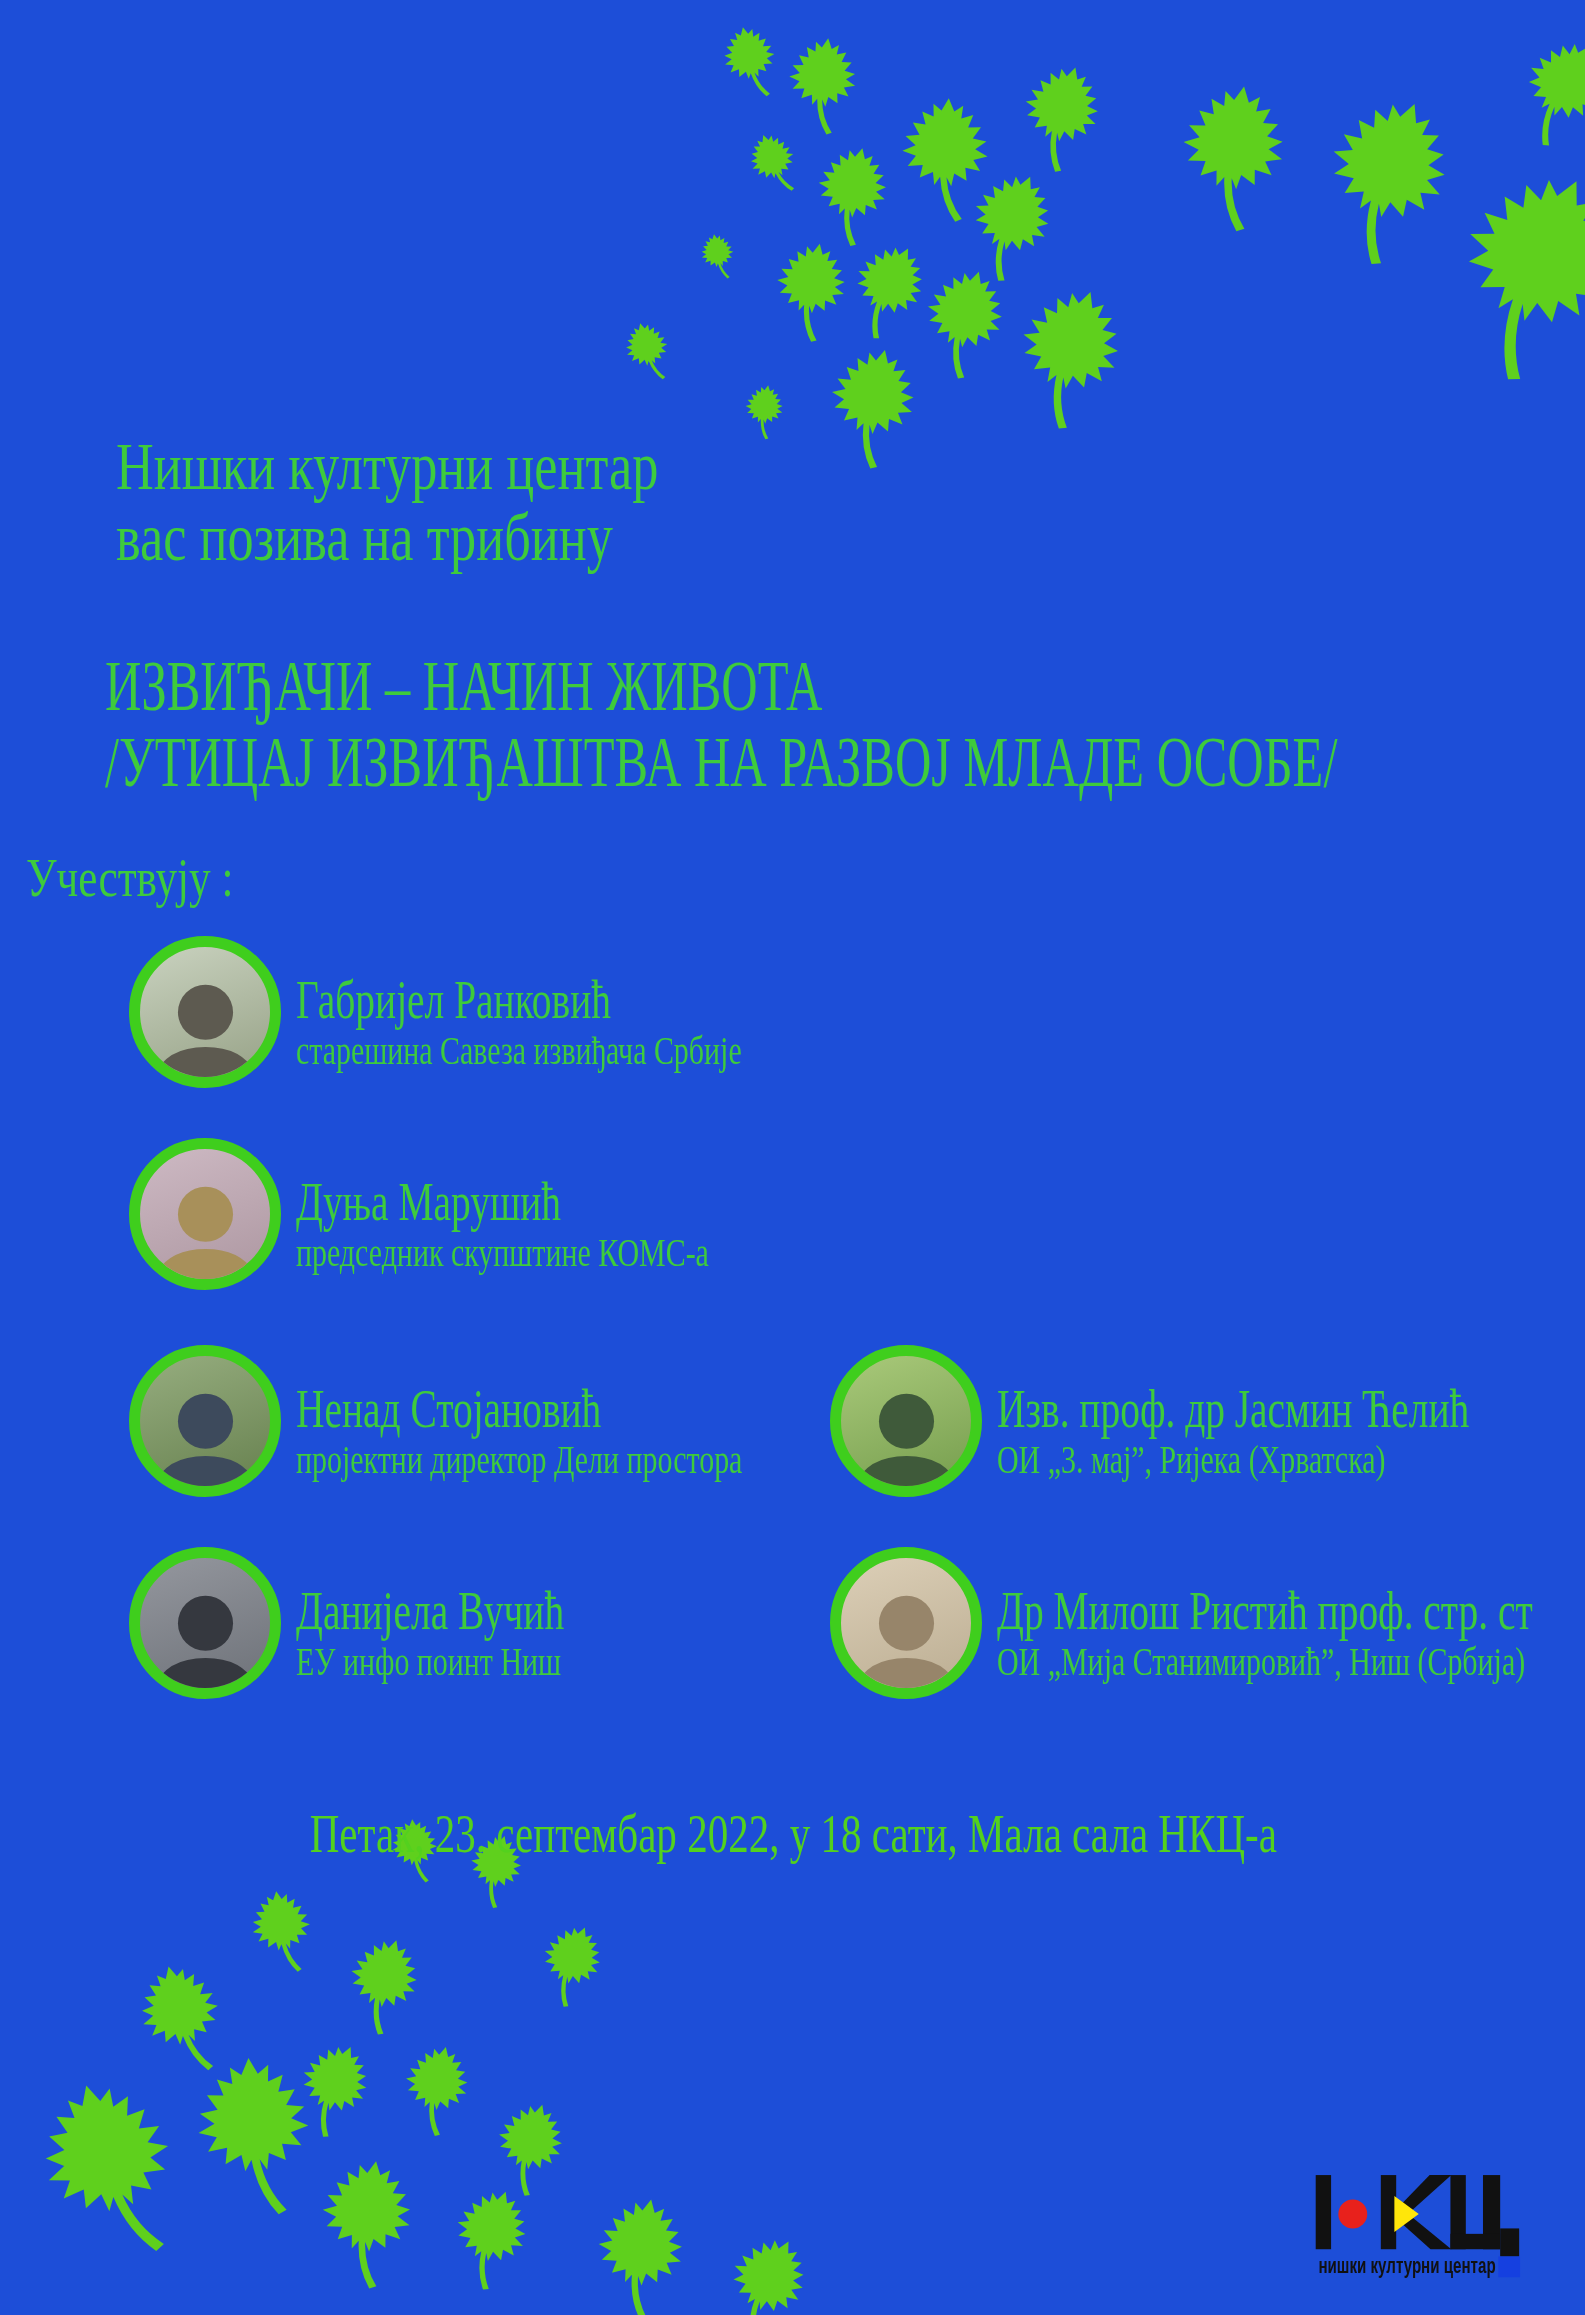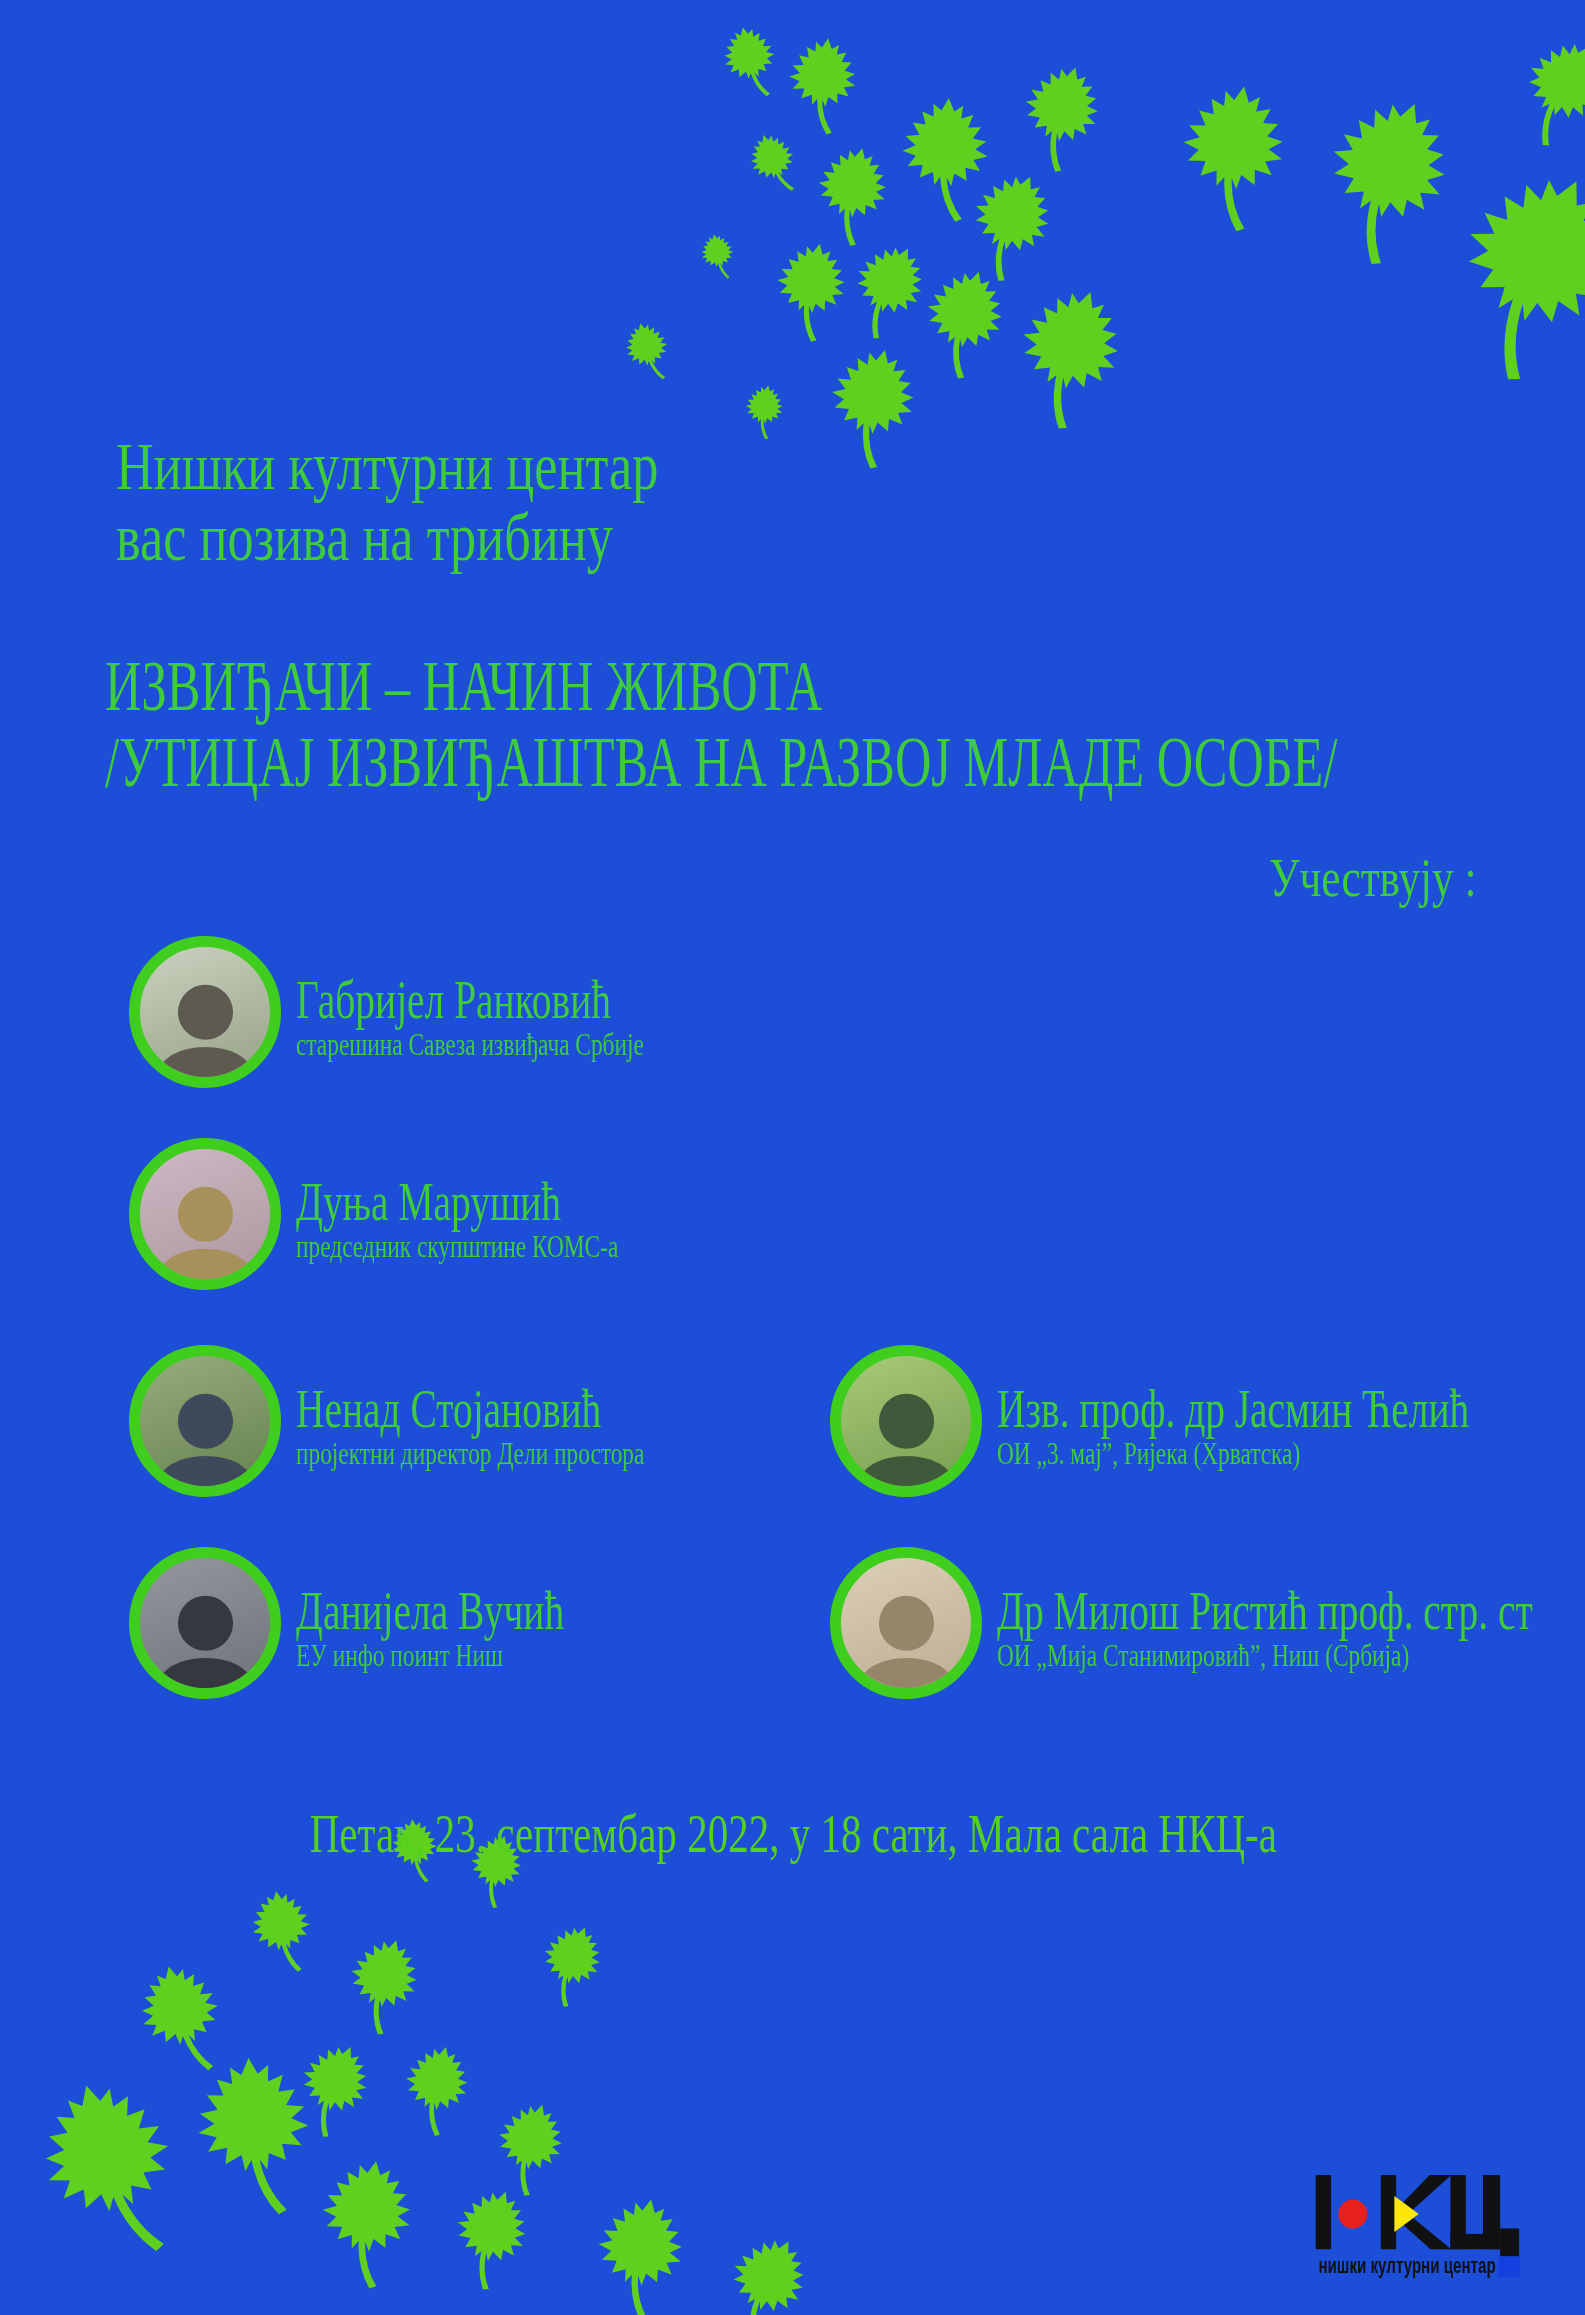--- a/index.html
+++ b/index.html
@@ -17,21 +17,21 @@
     position:absolute;left:116px;top:431px;
     font-size:67px;line-height:71px;color:#3ecb3c;white-space:nowrap;
   }
   .intro .cx{display:inline-block;transform:scaleX(0.78);transform-origin:0 50%;}
   .heading{
     position:absolute;left:105px;top:648px;
     font-size:72px;line-height:76px;color:#3ecb3c;white-space:nowrap;
   }
   .heading .cx{display:inline-block;transform:scaleX(0.70);transform-origin:0 50%;}
   .participate{
-    position:absolute;left:0;top:847px;width:1502px;text-align:right;
+    position:absolute;left:0;top:847px;width:1502px;text-align:left;
     font-size:54px;color:#3ecb3c;
   }
   .participate .cx{display:inline-block;transform:scaleX(0.80);}
   .schedule{
     position:absolute;left:0;top:1803px;width:1586px;text-align:center;
     font-size:54px;color:#53d11e;white-space:nowrap;
   }
   .schedule .cx{display:inline-block;transform:scaleX(0.76);}
   
   .participant{position:absolute;width:706px;height:158px;}
@@ -49,21 +49,21 @@
   .p6 .photo{background:linear-gradient(160deg,#a9c97a, #769e4e);} .p6 .sil{fill:#3f5a3a;}
   .p7 .photo{background:linear-gradient(160deg,#94979e, #6e7279);} .p7 .sil{fill:#35383f;}
   .p8 .photo{background:linear-gradient(160deg,#dccfb7, #bcae93);} .p8 .sil{fill:#97856007;fill:#97856a;}
   .ptext{position:absolute;left:167px;top:0;white-space:nowrap;}
   .pname{
     position:absolute;left:0;top:33px;
     font-size:54px;color:#3ecb3c;
   }
   .prole{
     position:absolute;left:0;top:90px;
-    font-size:32px;color:#3ecb3c;
+    font-size:41px;color:#3ecb3c;
   }
   .pname .cx,.prole .cx{display:inline-block;transform:scaleX(0.73);transform-origin:0 50%;}
   
   .logo{position:absolute;left:1313px;top:2166px;width:217px;height:114px;}
   .logo svg{display:block;width:217px;height:114px;}
   .sr-only{position:absolute;width:0.9px;height:0.9px;overflow:hidden;clip:rect(0 0 0 0);white-space:nowrap;}
 </style>
 </head>
 <body>
 

